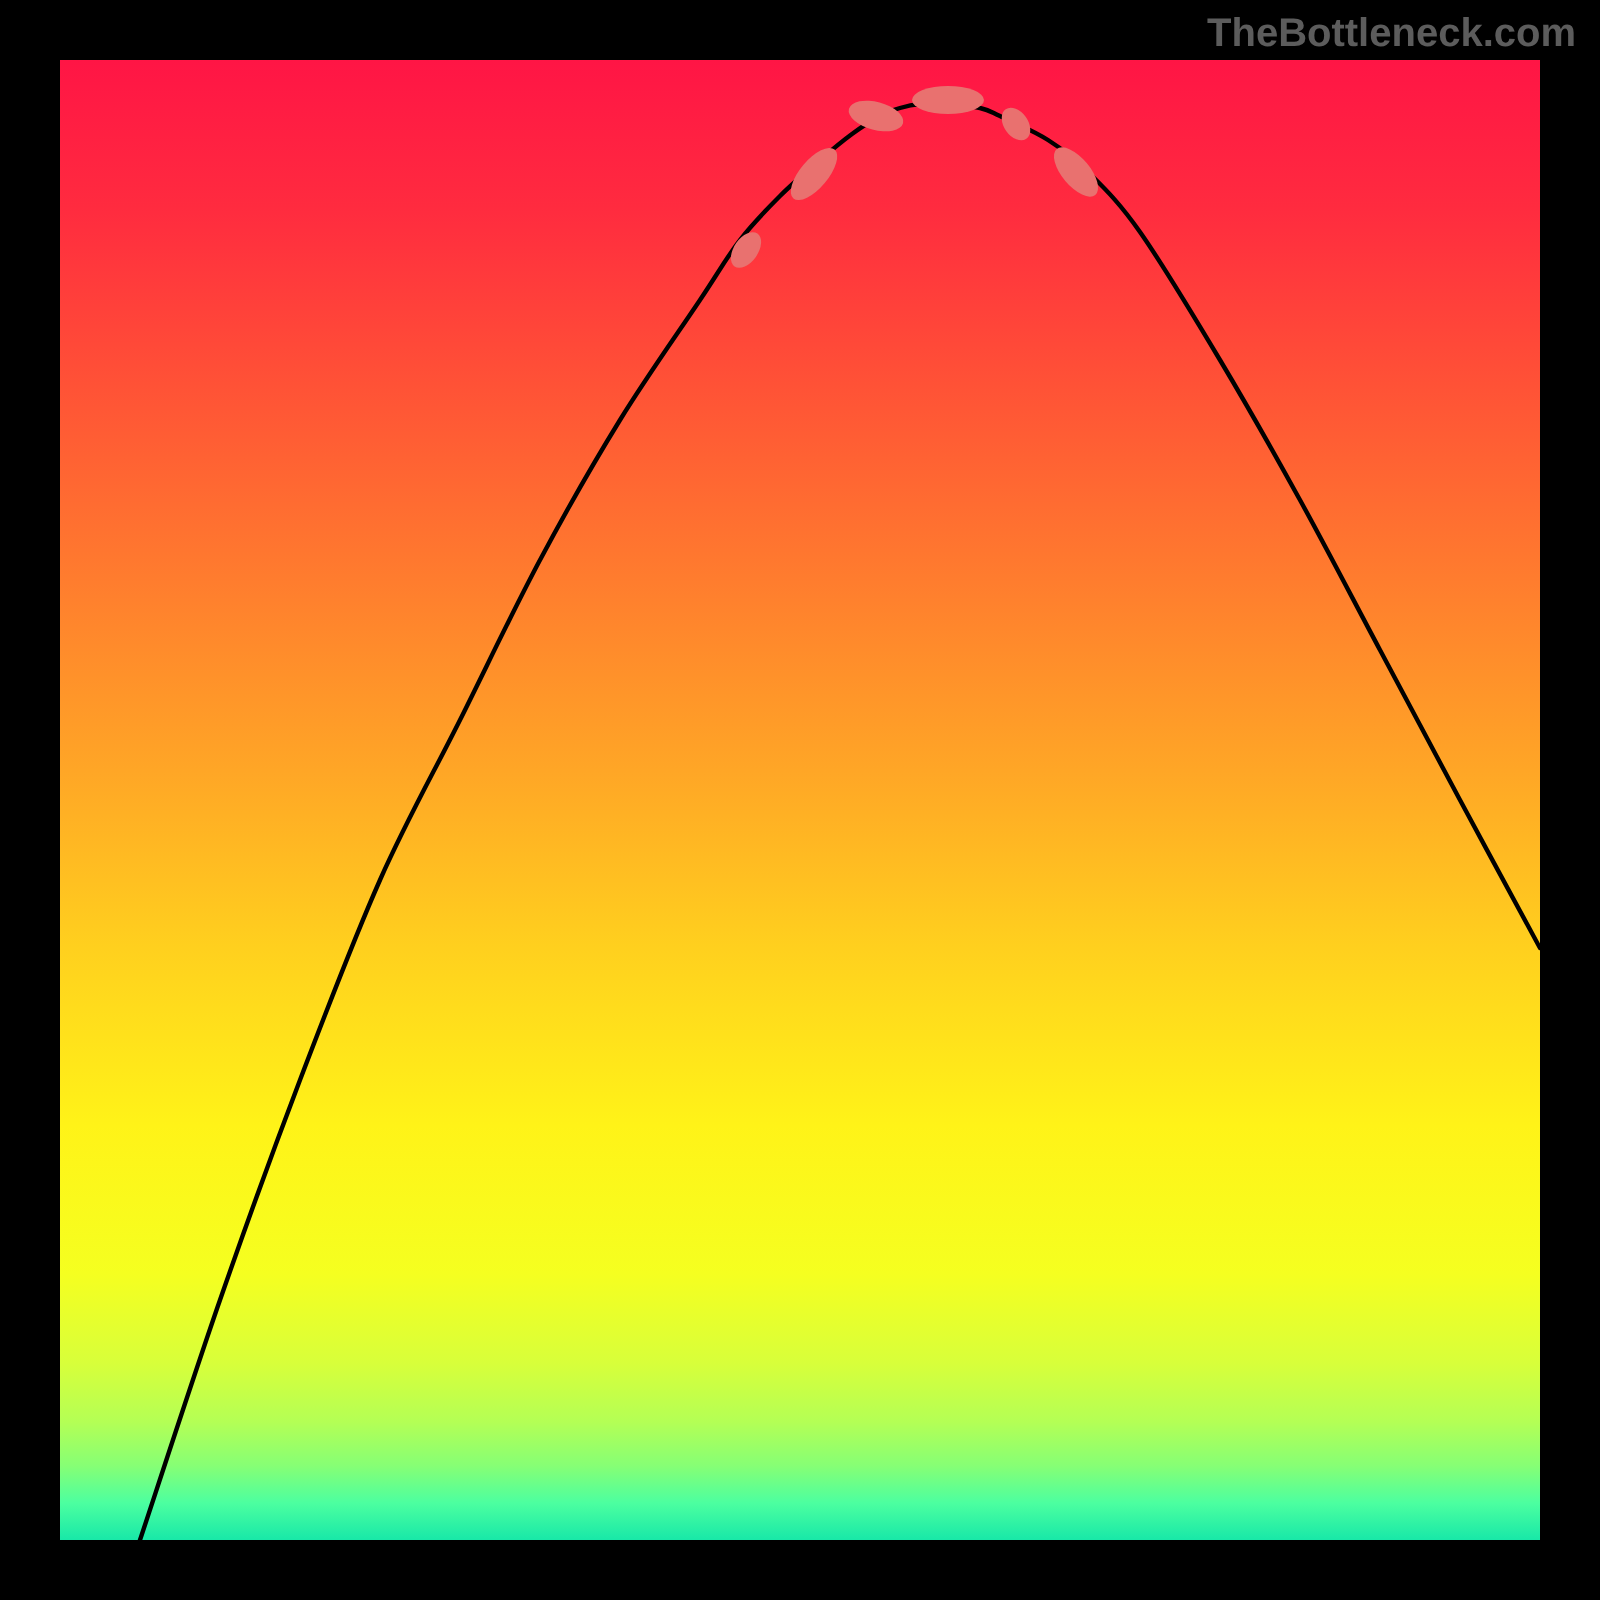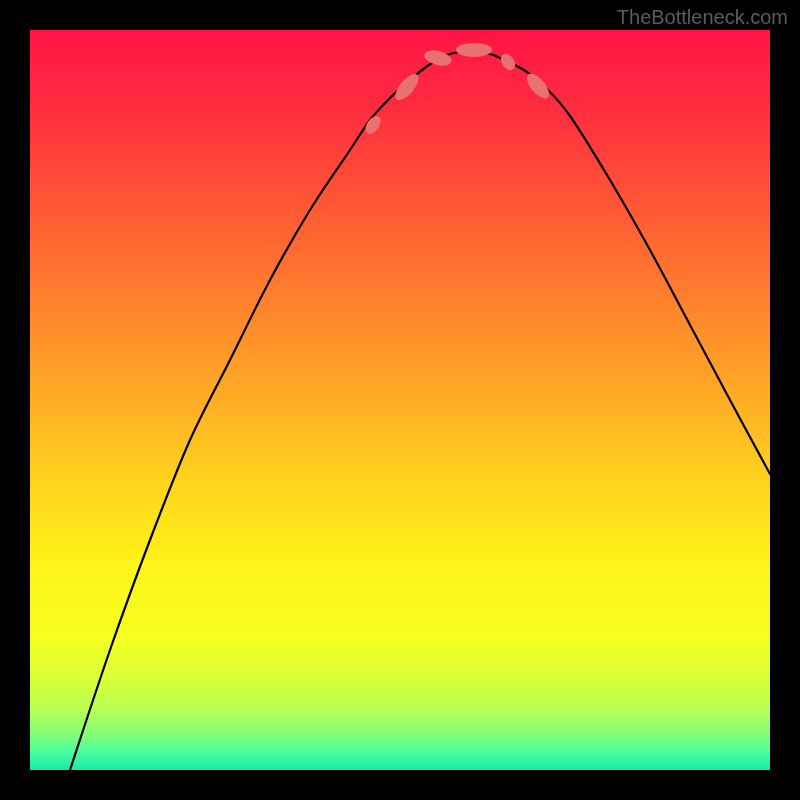--- a/index.html
+++ b/index.html
@@ -40,21 +40,21 @@
     width: 100%;
     height: 100%;
   }
   .watermark {
     position: absolute;
     top: 6px;
     right: 12px;
     color: #5c5c5c;
     font-family: Arial, Helvetica, sans-serif;
     font-size: 20px;
-    font-weight: 400;
+    font-weight: 700;
     letter-spacing: 0px;
     margin-left: 45px;
   }
 </style>
 </head>
 <body>
 
 <div class="frame">
   <div class="watermark">TheBottleneck.com</div>
 

